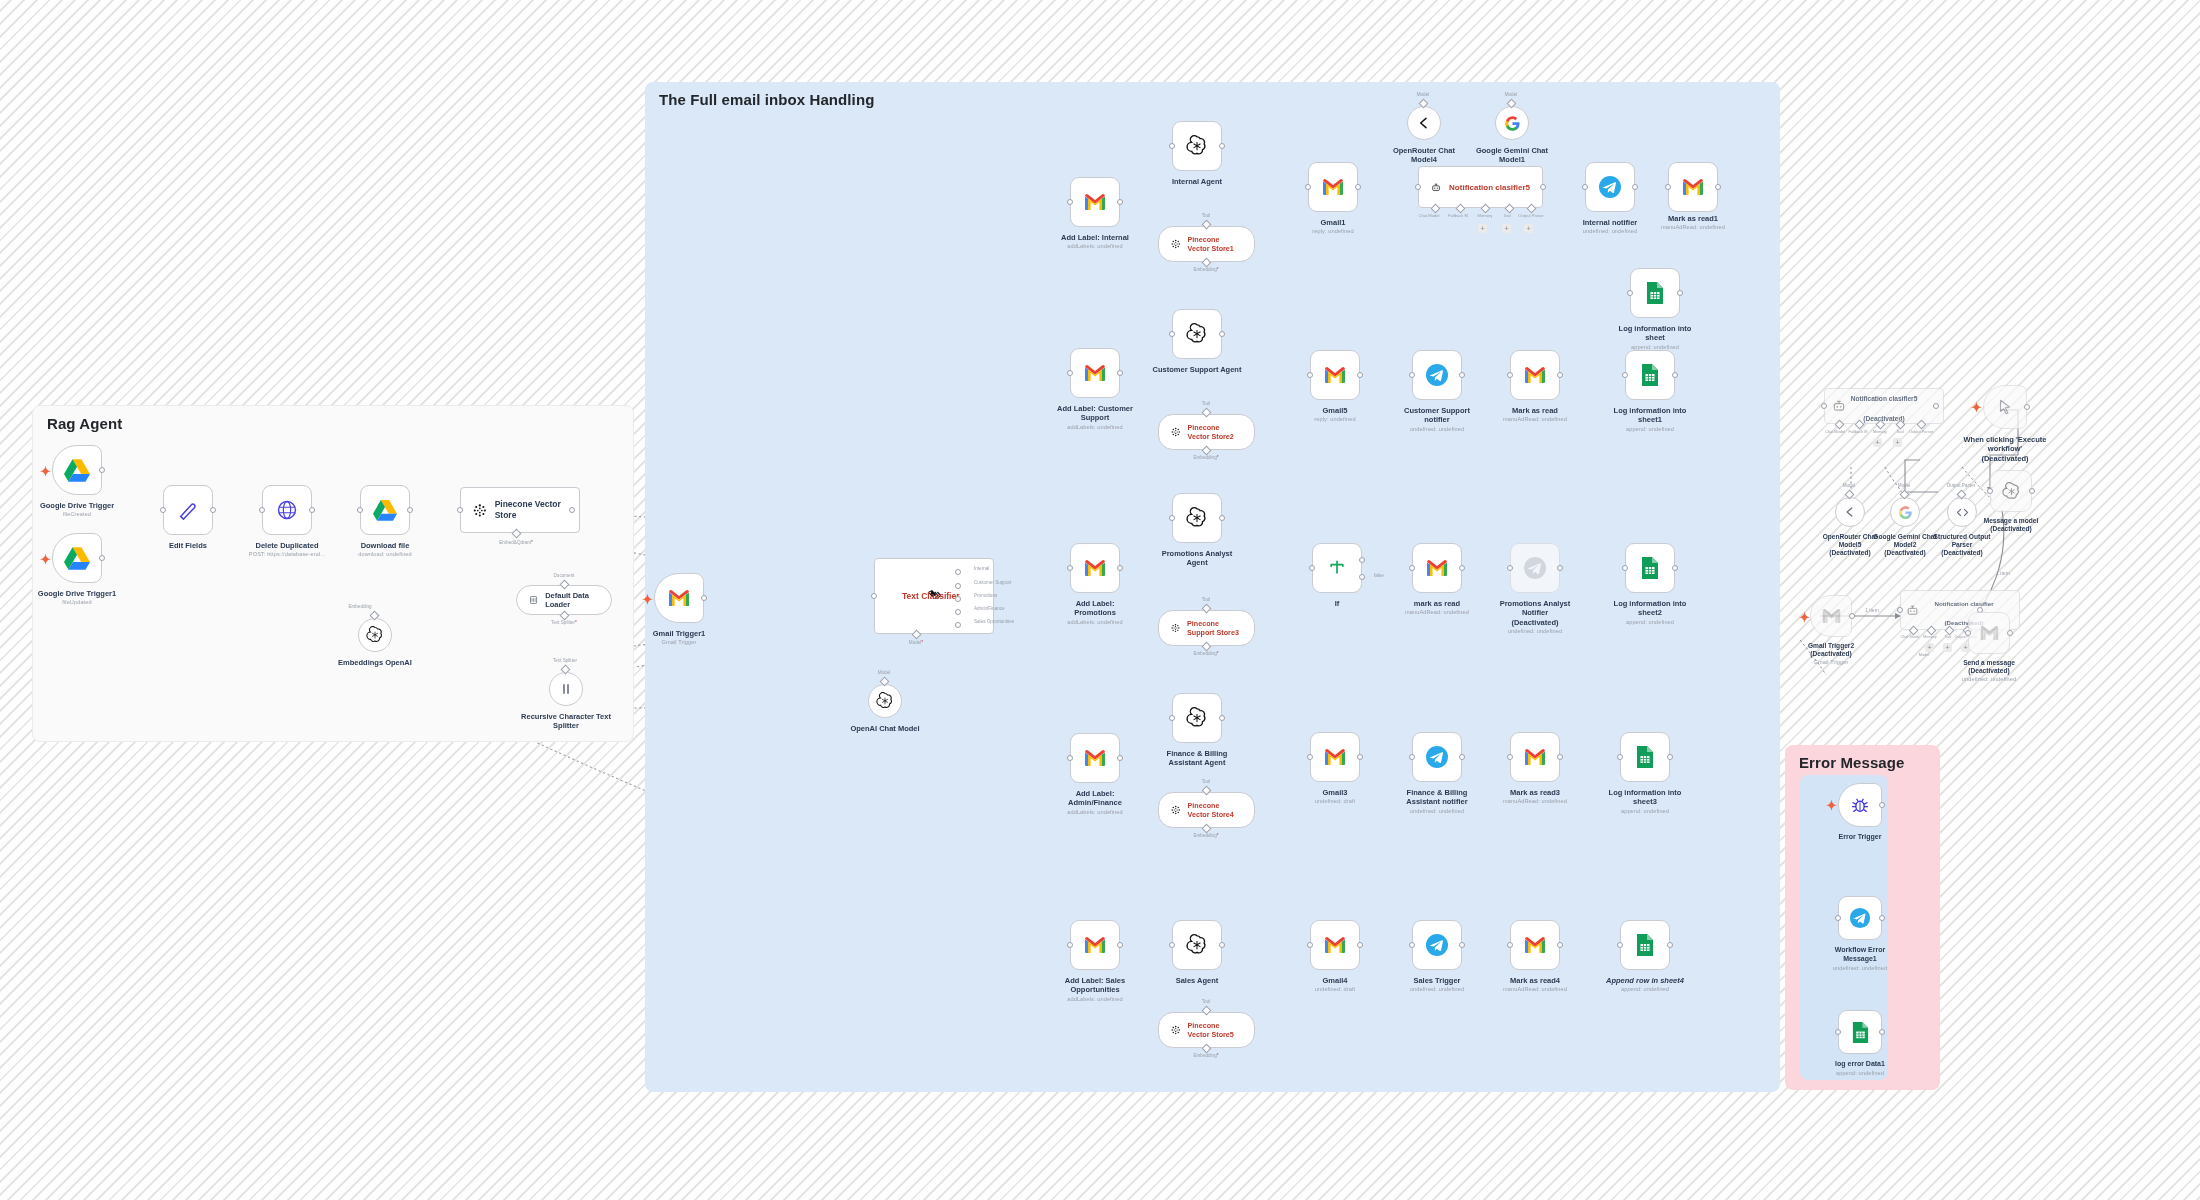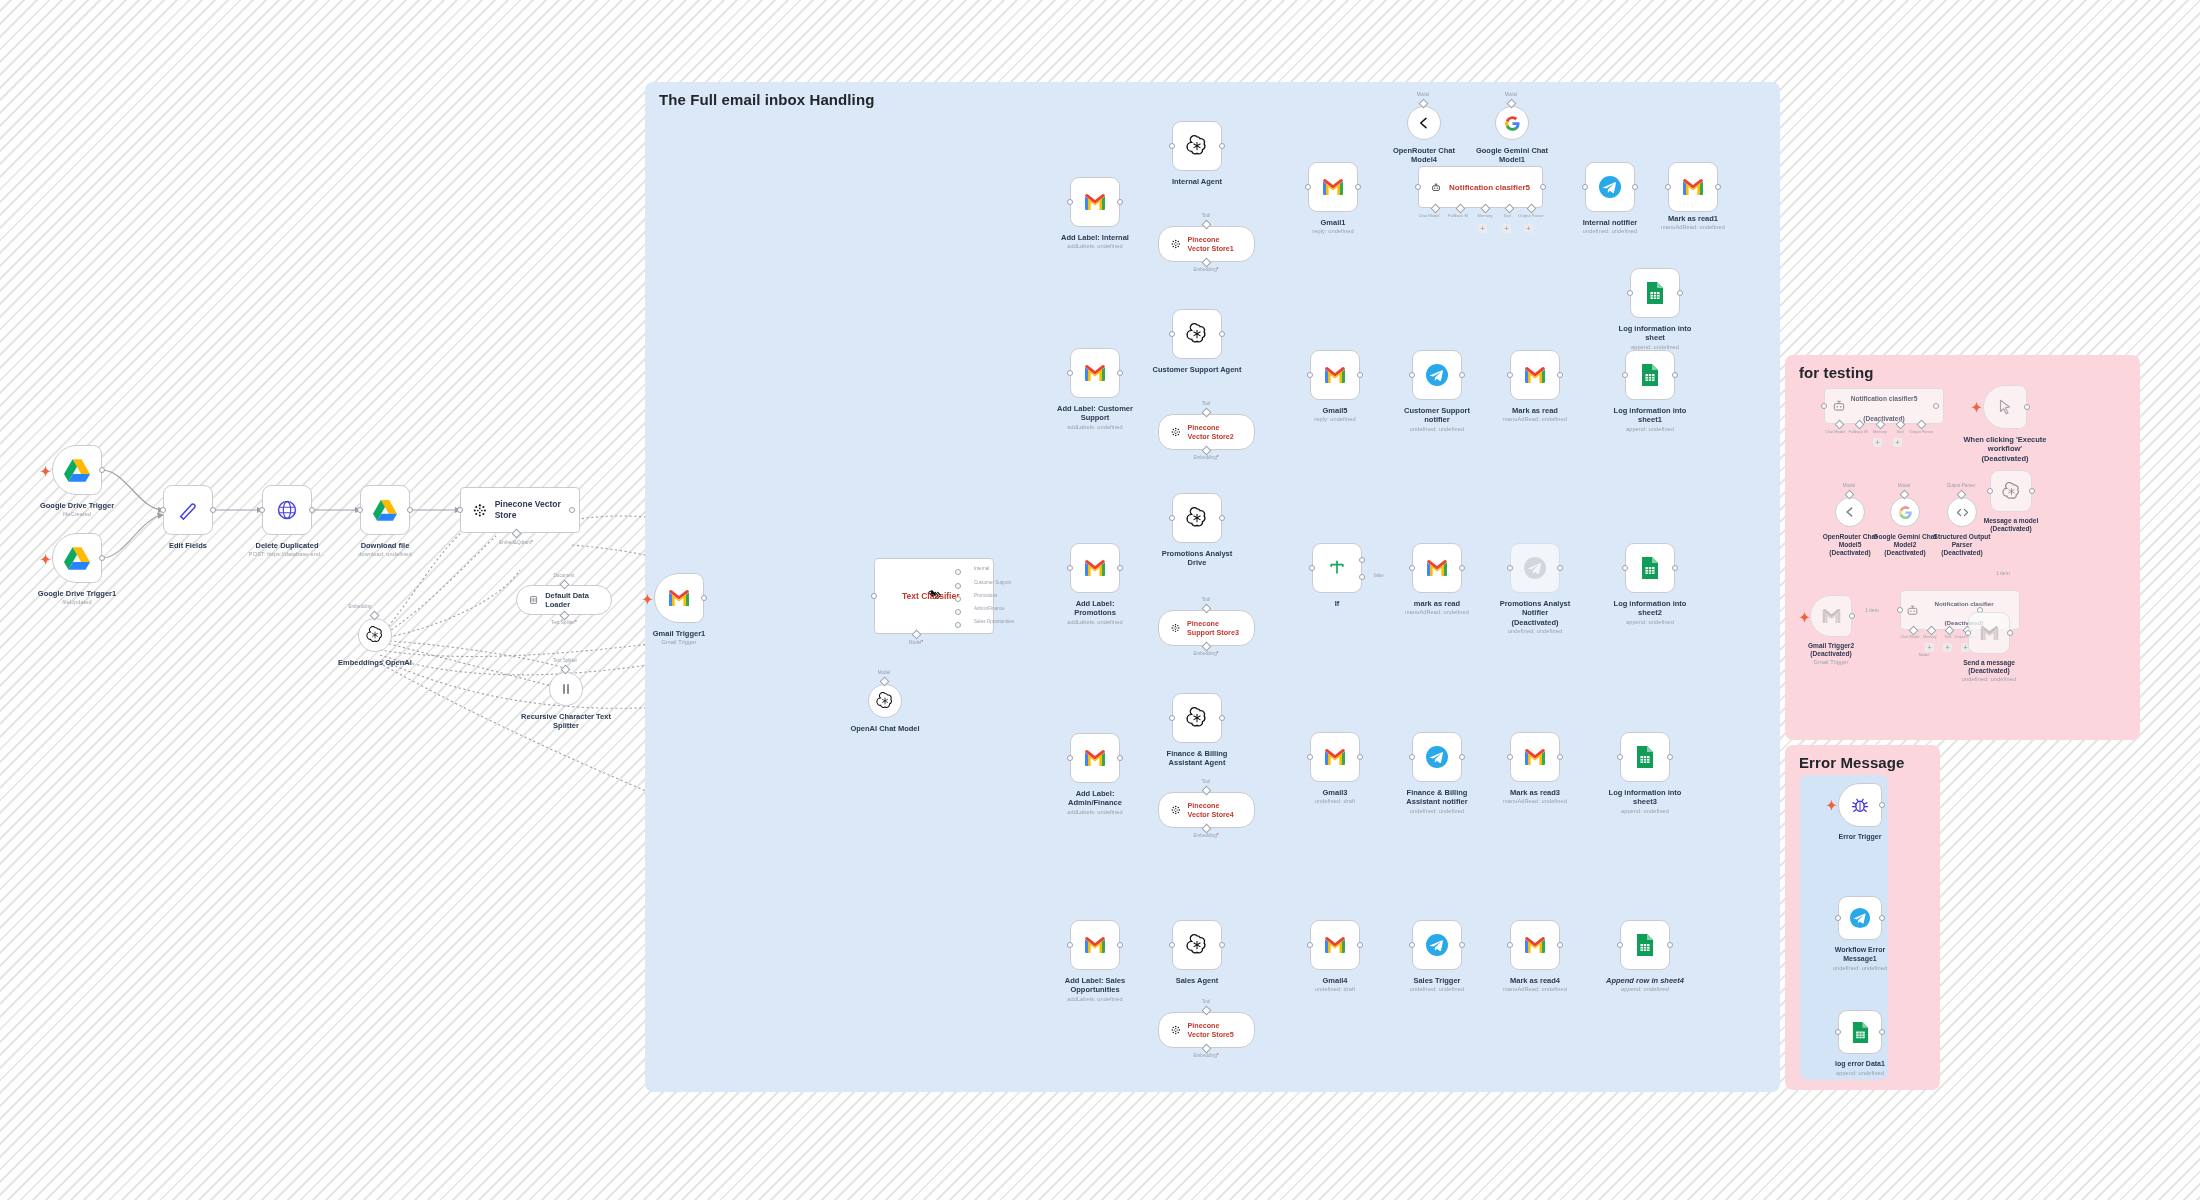--- a/index.html
+++ b/index.html
@@ -190,28 +190,28 @@
       <path d="M1962,467 C1975,483 1985,492 1992,500"></path>
       <path d="M1800,640 C1812,655 1820,665 1826,675"></path>
     </g>
 
     <g fill="none" stroke="#8b8e95" stroke-width="1.1">
       <path d="M1884,805 L1900,805 L1900,838 L1830,838 L1830,870" marker-end="url(#arwL)"></path>
       <path d="M1884,918 L1900,918 L1900,952 L1830,952 L1830,985" marker-end="url(#arwL)"></path>
     </g>
   </svg>
 
+  <div class="frame frame-grey" style="left:32px;top:405px;width:600px;height:335px;">
+    <div class="frame-title">Rag Agent</div>
+  </div>
 
   <div class="frame frame-blue" style="left:645px;top:82px;width:1135px;height:1010px;">
     <div class="frame-title">The Full email inbox Handling</div>
   </div>
 
-  <div class="frame frame-pink" style="left:1785px;top:355px;width:355px;height:385px;">
-    <div class="frame-title">for testing</div>
-  </div>
 
   <div class="frame frame-pink" style="left:1785px;top:745px;width:155px;height:345px;">
     <div class="frame-title">Error Message</div>
   </div>
   <div class="frame frame-blue-inner" style="left:1800px;top:775px;width:88px;height:305px;"></div>
 
   <div class="layer">
 
     <div class="node" style="left:52px;top:445px;">
       <span class="plus" style="left:-12px;top:20px;">✦</span>
@@ -739,21 +739,21 @@
     <div class="node" style="left:1172px;top:493px;">
       <div class="nbox">
         <svg class="ic" width="22" height="22" viewBox="0 0 24 24">
           <path d="M12 2a4 4 0 0 1 3.5 2 4 4 0 0 1 4.3 5.8A4 4 0 0 1 18 16a4 4 0 0 1-6 4 4 4 0 0 1-5.8-2.2A4 4 0 0 1 6 8a4 4 0 0 1 6-6z" fill="none" stroke="#111" stroke-width="1.5"></path>
           <path d="M12 7.5v9M8.2 9.6l7.6 4.4M15.8 9.6l-7.6 4.4" stroke="#111" stroke-width="1.1"></path>
         </svg>
       </div>
       <div class="dot" style="left:-3px;top:22px;"></div>
       <div class="dot" style="left:47px;top:22px;"></div>
       <div class="caption w2" style="top:56px;">
-        <span>Promotions Analyst Drive</span>
+        <span>Promotions Analyst Agent</span>
       </div>
     </div>
 
     <div class="node" style="left:1158px;top:610px;">
       <div class="npill" style="width:97px;height:36px;">
         <svg class="ic" width="14" height="14" viewBox="0 0 24 24">
           <g fill="#111">
             <circle cx="12" cy="3.1" r="2"></circle>
               <circle cx="18.3" cy="5.7" r="1.8"></circle>
               <circle cx="20.9" cy="12" r="1.8"></circle>

